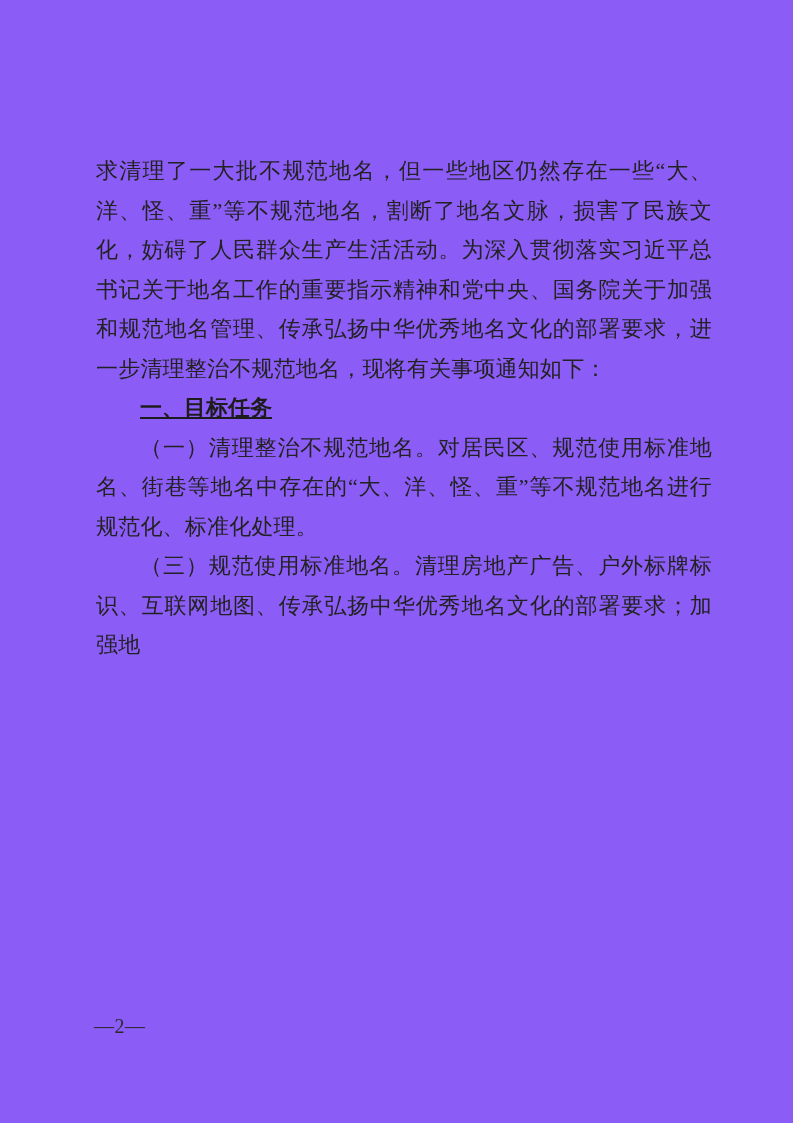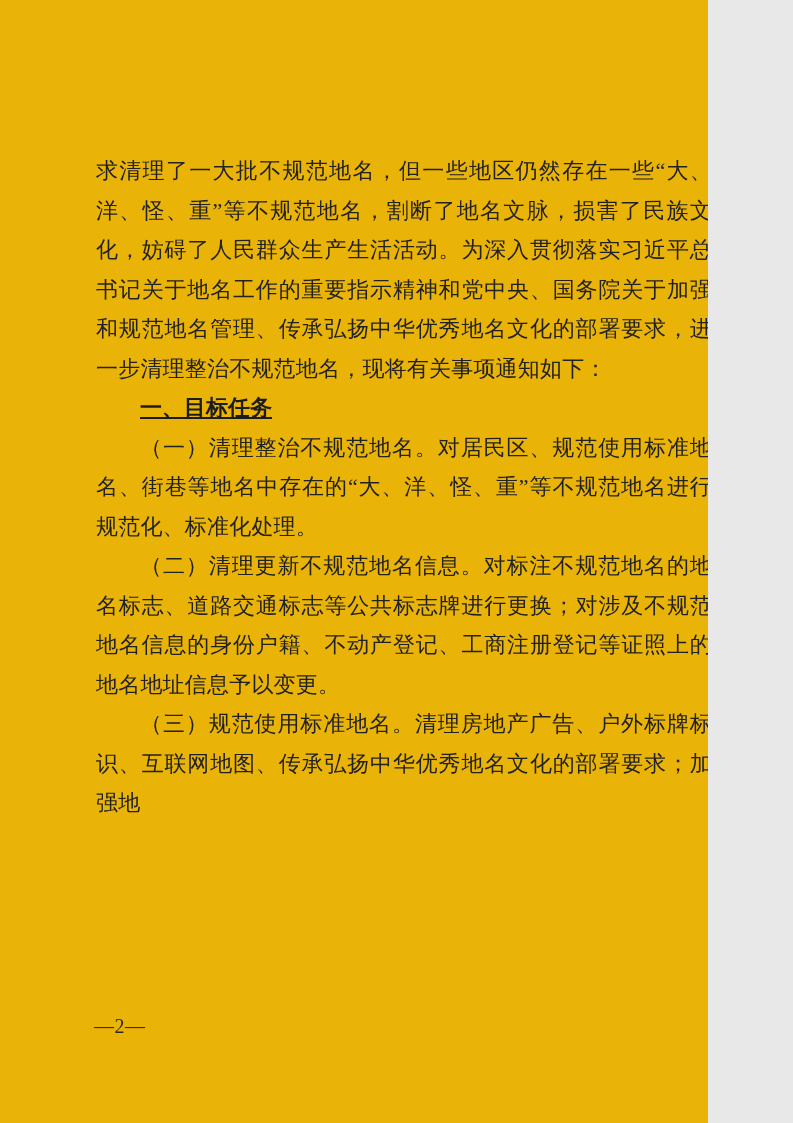--- a/index.html
+++ b/index.html
@@ -2,23 +2,23 @@
 <html><head>
 <meta charset="utf-8">
 <style>
   html, body {
     margin: 0;
     padding: 0;
     background: #e8e8e8;
   }
   .page {
     position: relative;
-    width: 708px;
+    width: 793px;
     height: 1123px;
-    background: #eab308;
+    background: #8b5cf6;
     overflow: hidden;
     font-family: "Liberation Serif", serif;
     color: #222222;
   }
   .content {
     position: absolute;
     left: 96px;
     top: 0;
     width: 616px;
     padding-top: 151px;
@@ -61,20 +61,19 @@
 <div class="page">
   <div class="content">
 
     <p class="body-para">求清理了一大批不规范地名，但一些地区仍然存在一些“大、洋、怪、重”等不规范地名，割断了地名文脉，损害了民族文化，妨碍了人民群众生产生活活动。为深入贯彻落实习近平总书记关于地名工作的重要指示精神和党中央、国务院关于加强和规范地名管理、传承弘扬中华优秀地名文化的部署要求，进一步清理整治不规范地名，现将有关事项通知如下：</p>
 
     <h2 class="section-heading">一、目标任务</h2>
 
 
     <p class="body-para indent">（一）清理整治不规范地名。对居民区、规范使用标准地名、街巷等地名中存在的“大、洋、怪、重”等不规范地名进行规范化、标准化处理。</p>
 
-    <p class="body-para indent">（二）清理更新不规范地名信息。对标注不规范地名的地名标志、道路交通标志等公共标志牌进行更换；对涉及不规范地名信息的身份户籍、不动产登记、工商注册登记等证照上的地名地址信息予以变更。</p>
 
     <p class="body-para indent">（三）规范使用标准地名。清理房地产广告、户外标牌标识、互联网地图、传承弘扬中华优秀地名文化的部署要求；加强地</p>
 
   </div>
 
   <div class="page-number">—2—</div>
 </div>
 
 </body></html>

